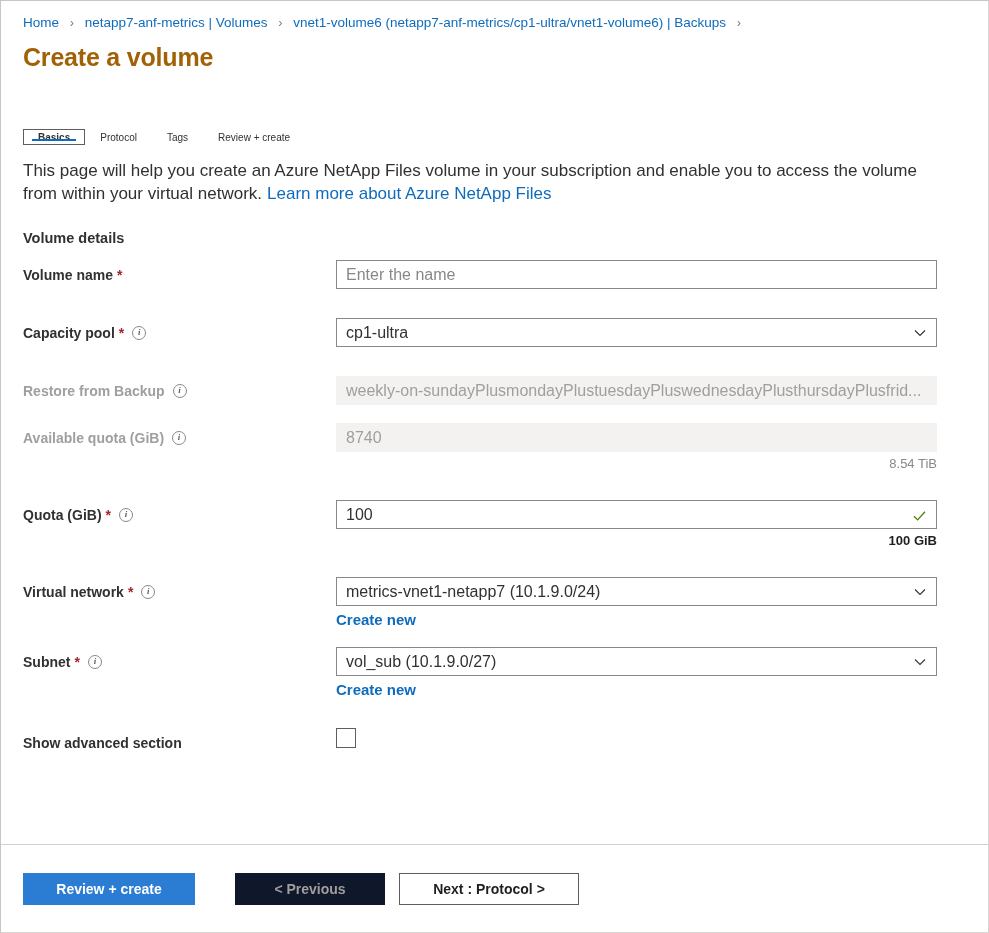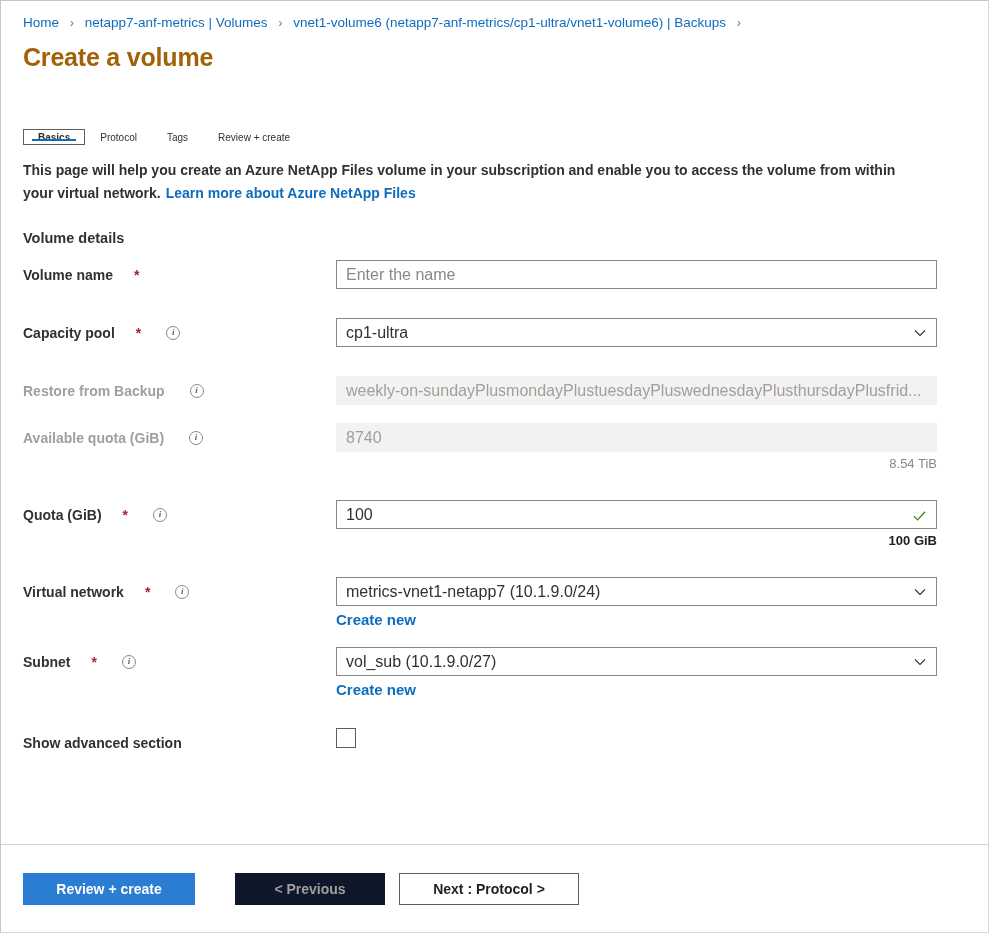--- a/index.html
+++ b/index.html
@@ -82,24 +82,23 @@
     right: 8px;
     bottom: 3px;
     height: 2.5px;
     background: #0f6cbd;
   }
 
   
   .intro {
     margin: 14px 22px 0 22px;
     width: 900px;
-    font-size: 14px;
+    font-size: 17px;
     line-height: 23px;
     color: #323130;
-    font-weight: bold;
   }
   .intro .lnk {
     color: #0f6cbd;
     text-decoration: none;
     cursor: pointer;
     margin-left: 5px;
   }
 
   .section-head {
     margin: 25px 0 0 22px;
@@ -120,21 +119,20 @@
   .label {
     width: 313px;
     flex: 0 0 313px;
     font-size: 14px;
     font-weight: 600;
     color: #323130;
     padding-top: 7px;
     display: flex;
     align-items: center;
     white-space: nowrap;
-    gap: 17px;
   }
   .label.disabled { color: #a19f9d; }
   .req { color: #a4262c; margin-left: 4px; font-weight: 600; }
 
   .info-icon {
     display: inline-flex;
     align-items: center;
     justify-content: center;
     width: 14px;
     height: 14px;

